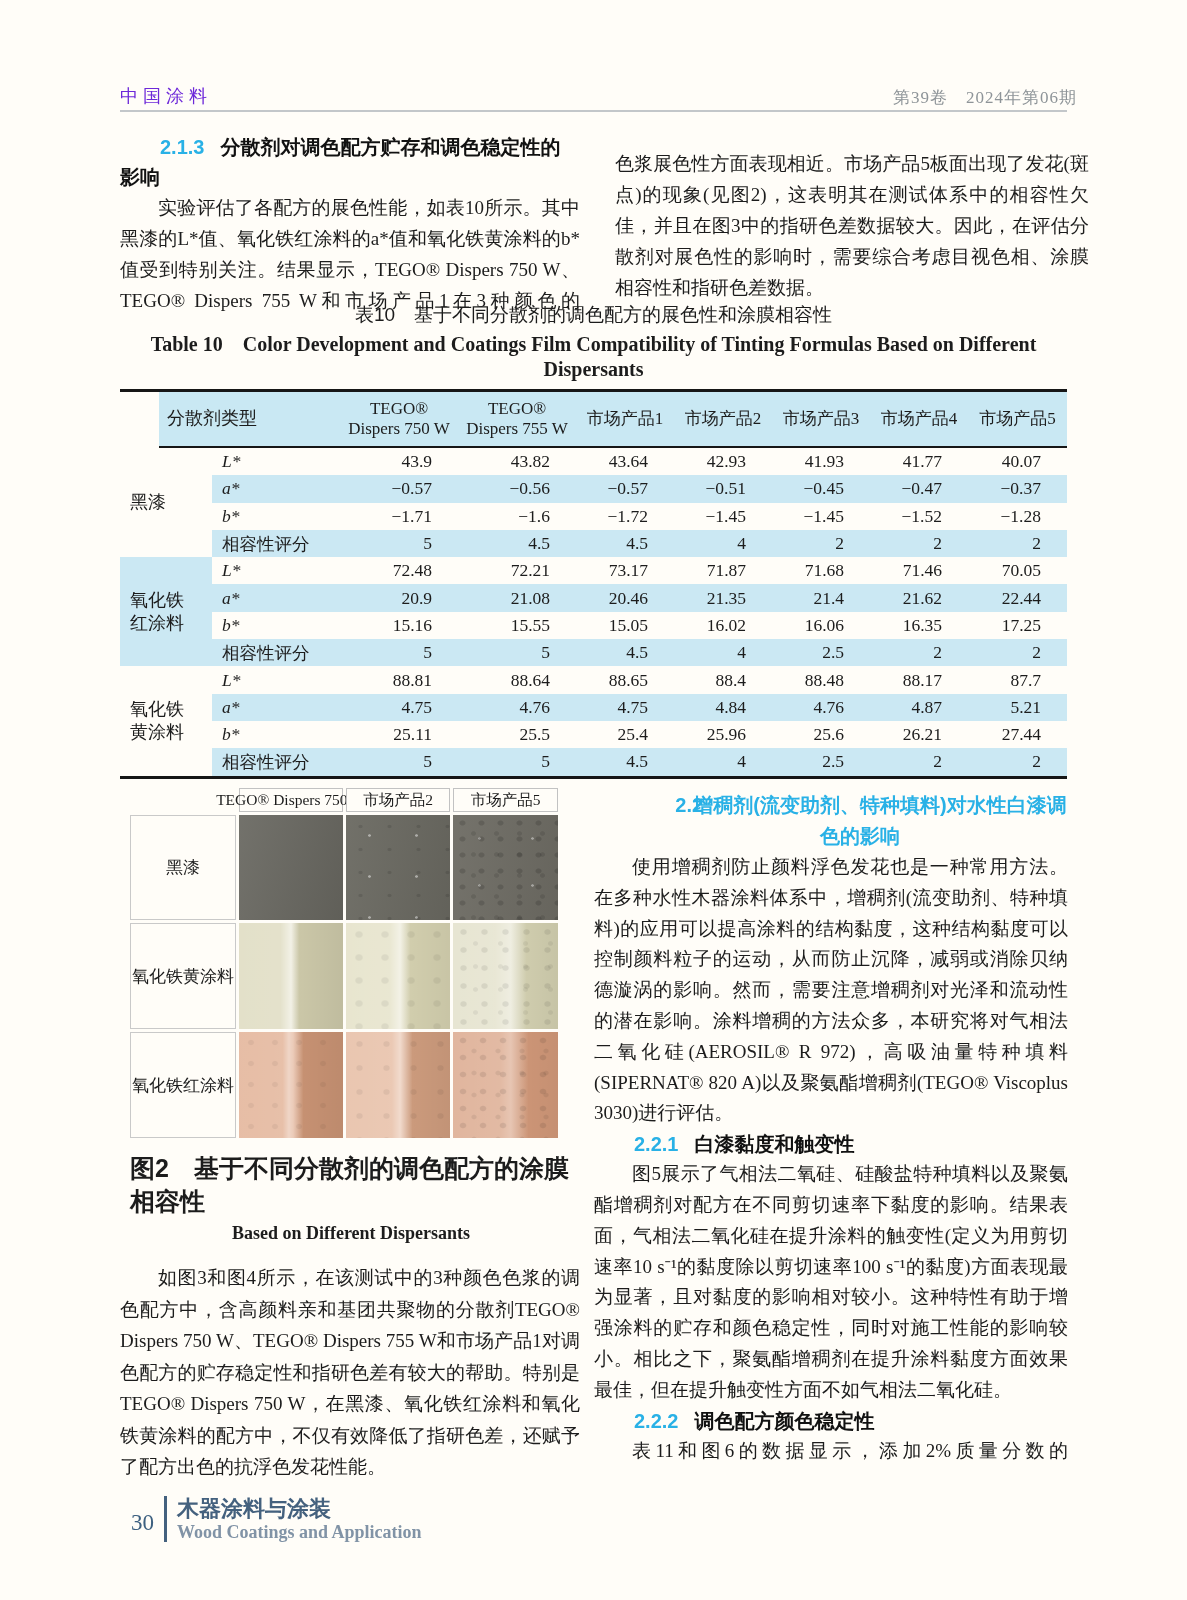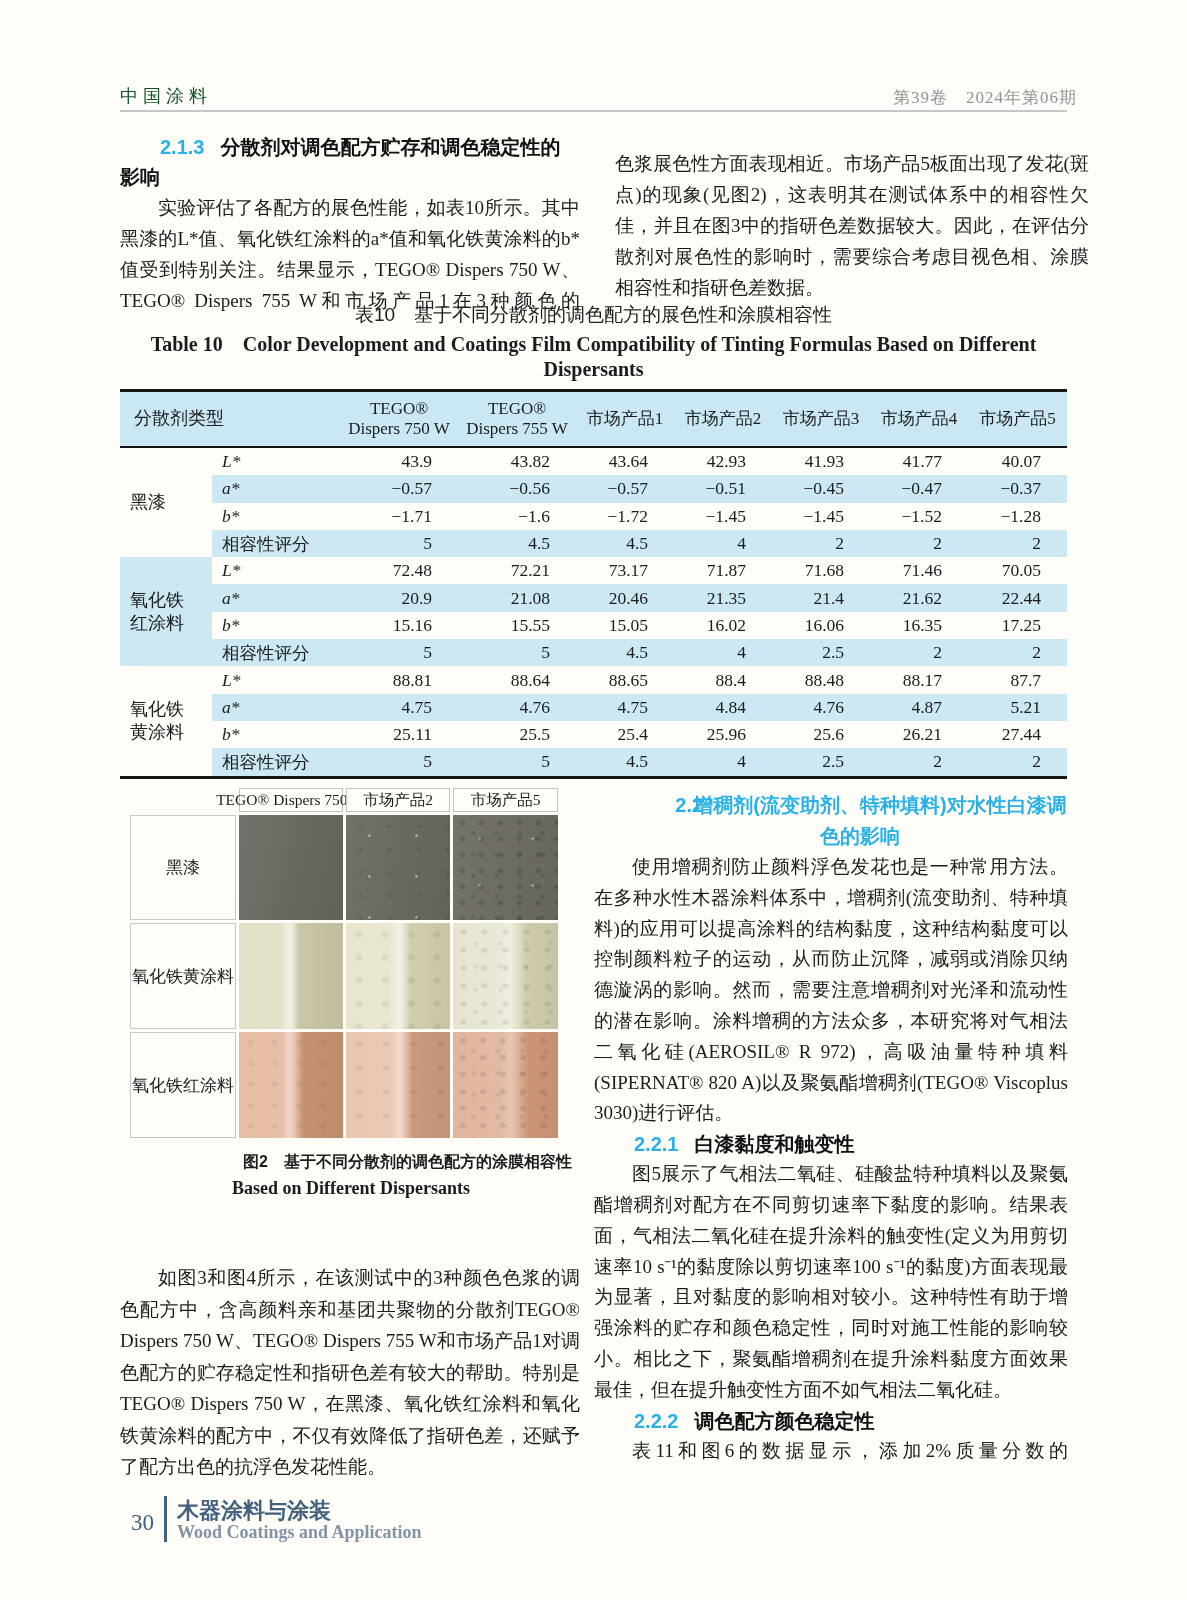--- a/index.html
+++ b/index.html
@@ -3,21 +3,21 @@
 <meta charset="utf-8">
 <style>
   html,body{margin:0;padding:0;}
   body{background:#e8e8e8;}
   .page{
     position:relative;width:1187px;height:1600px;margin:0 auto;
     background:#fffdf8;color:#1c1c1c;overflow:hidden;
     font-family:"Liberation Serif", serif;
   }
   
-  .runhead-left{position:absolute;left:120px;top:84px;font-size:18px;letter-spacing:5px;color:#14532d;}
+  .runhead-left{position:absolute;left:120px;top:84px;font-size:18px;letter-spacing:5px;color:#6d28d9;}
   .runhead-right{position:absolute;right:110px;top:86px;font-size:17px;color:#8e9498;letter-spacing:1px;}
   .runhead-rule{position:absolute;left:120px;top:110px;width:947px;height:2px;background:#c3c7ca;}
   
   .col{position:absolute;font-size:19px;line-height:31px;text-align:justify;}
   .col p{margin:0;text-indent:2em;}
   p.noindent{text-indent:0;}
   p.stretch{text-align-last:justify;}
   .h3{font-family:"Liberation Sans", sans-serif;font-weight:700;font-size:20px;line-height:30px;margin:0 0 3px 0;text-align:left;text-indent:0;}
   .h3 .num{color:#29b1e6;margin-right:16px;}
   .h3 .htxt{color:#111;}
@@ -29,21 +29,21 @@
   .tbl-title-zh{font-family:"Liberation Sans", sans-serif;font-weight:400;font-size:19px;text-align:center;margin:0;}
   .tbl-title-en{font-weight:700;font-size:20px;text-align:center;margin:3px 0 8px 0;}
   .tbl{
     display:grid;
     grid-template-columns:92px 128px 118px 118px 98px 98px 98px 98px 99px;
     grid-template-rows:56px repeat(12,27.3px);
     border-top:3px solid #161616;border-bottom:3px solid #161616;
     font-size:17.5px;
   }
   .th{background:#c9e8f3;border-bottom:2px solid #161616;display:flex;align-items:center;justify-content:center;text-align:center;line-height:1.2;font-size:17px;padding:0 2px;}
-  .th.lab{grid-column:1 / 3;justify-content:flex-start;padding-left:14px;font-size:18px;}
+  .th.lab{grid-column:1 / 3;justify-content:flex-start;padding-left:8px;font-size:18px;margin-left:39px;}
   .td{display:flex;align-items:center;justify-content:flex-end;padding-right:26px;}
   .param{justify-content:flex-start;padding-left:10px;padding-right:0;}
   .pi{font-style:italic;}
   .group{justify-content:flex-start;padding-left:10px;font-size:18px;line-height:1.25;grid-row:span 4;display:flex;align-items:center;}
   .band{background:#cbe8f3;}
   .gwhite{background:transparent;}
   .gblue{background:#cbe8f3;}
   
   .figure{position:absolute;left:130px;top:788px;width:442px;}
   .fig{display:grid;grid-template-columns:106px 104px 104px 105px;grid-template-rows:24px 105px 106px 106px;gap:3px;}
@@ -81,27 +81,27 @@
   .sw-r2{background-image:
       radial-gradient(rgba(0,0,0,.06) 2.6px, transparent 3.8px),
       linear-gradient(90deg, rgba(255,255,255,.34) 0%, rgba(255,255,255,.37) 44%, rgba(255,255,255,.58) 52%, rgba(0,0,0,.09) 64%, rgba(0,0,0,.13) 100%);
     background-size:27px 24px, 100% 100%;}
   .sw-r3{background-image:
       radial-gradient(rgba(0,0,0,.09) 2.6px, transparent 3.8px),
       radial-gradient(rgba(0,0,0,.07) 2px, transparent 3.1px),
       linear-gradient(90deg, rgba(255,255,255,.26) 0%, rgba(255,255,255,.30) 45%, rgba(255,255,255,.42) 55%, rgba(0,0,0,.05) 72%, rgba(0,0,0,.08) 100%);
     background-size:20px 17px, 24px 22px, 100% 100%;
     background-position:0 0, 9px 8px, 0 0;}
-  .figcap-zh{font-family:"Liberation Sans", sans-serif;font-weight:700;font-size:16px;text-align:right;margin:14px 0 0 0;}
+  .figcap-zh{font-family:"Liberation Sans", sans-serif;font-weight:700;font-size:25px;text-align:left;margin:14px 0 0 0;}
   .figcap-en{font-weight:700;font-size:18px;text-align:center;margin:5px 0 0 0;}
   
   .footer{position:absolute;left:131px;top:1496px;display:flex;align-items:center;}
   .pageno{font-size:23px;color:#3d6080;margin-right:10px;align-self:flex-end;padding-bottom:6px;}
   .fbar{width:3px;height:46px;background:#44617e;margin-right:10px;}
-  .ftit-zh{font-family:Liberation Sans, sans-serif;font-weight:700;font-size:22px;color:#44617e;line-height:26px;}
+  .ftit-zh{font-family:Liberation Mono, monospace;font-weight:700;font-size:22px;color:#44617e;line-height:26px;}
   .ftit-en{font-size:18px;color:#8193a6;line-height:17px;font-weight:bold;}
 </style>
 </head>
 <body>
 
 <div class="page">
 
   <div class="runhead-left">中国涂料</div>
   <div class="runhead-right">第39卷　2024年第06期</div>
   <div class="runhead-rule"></div>

